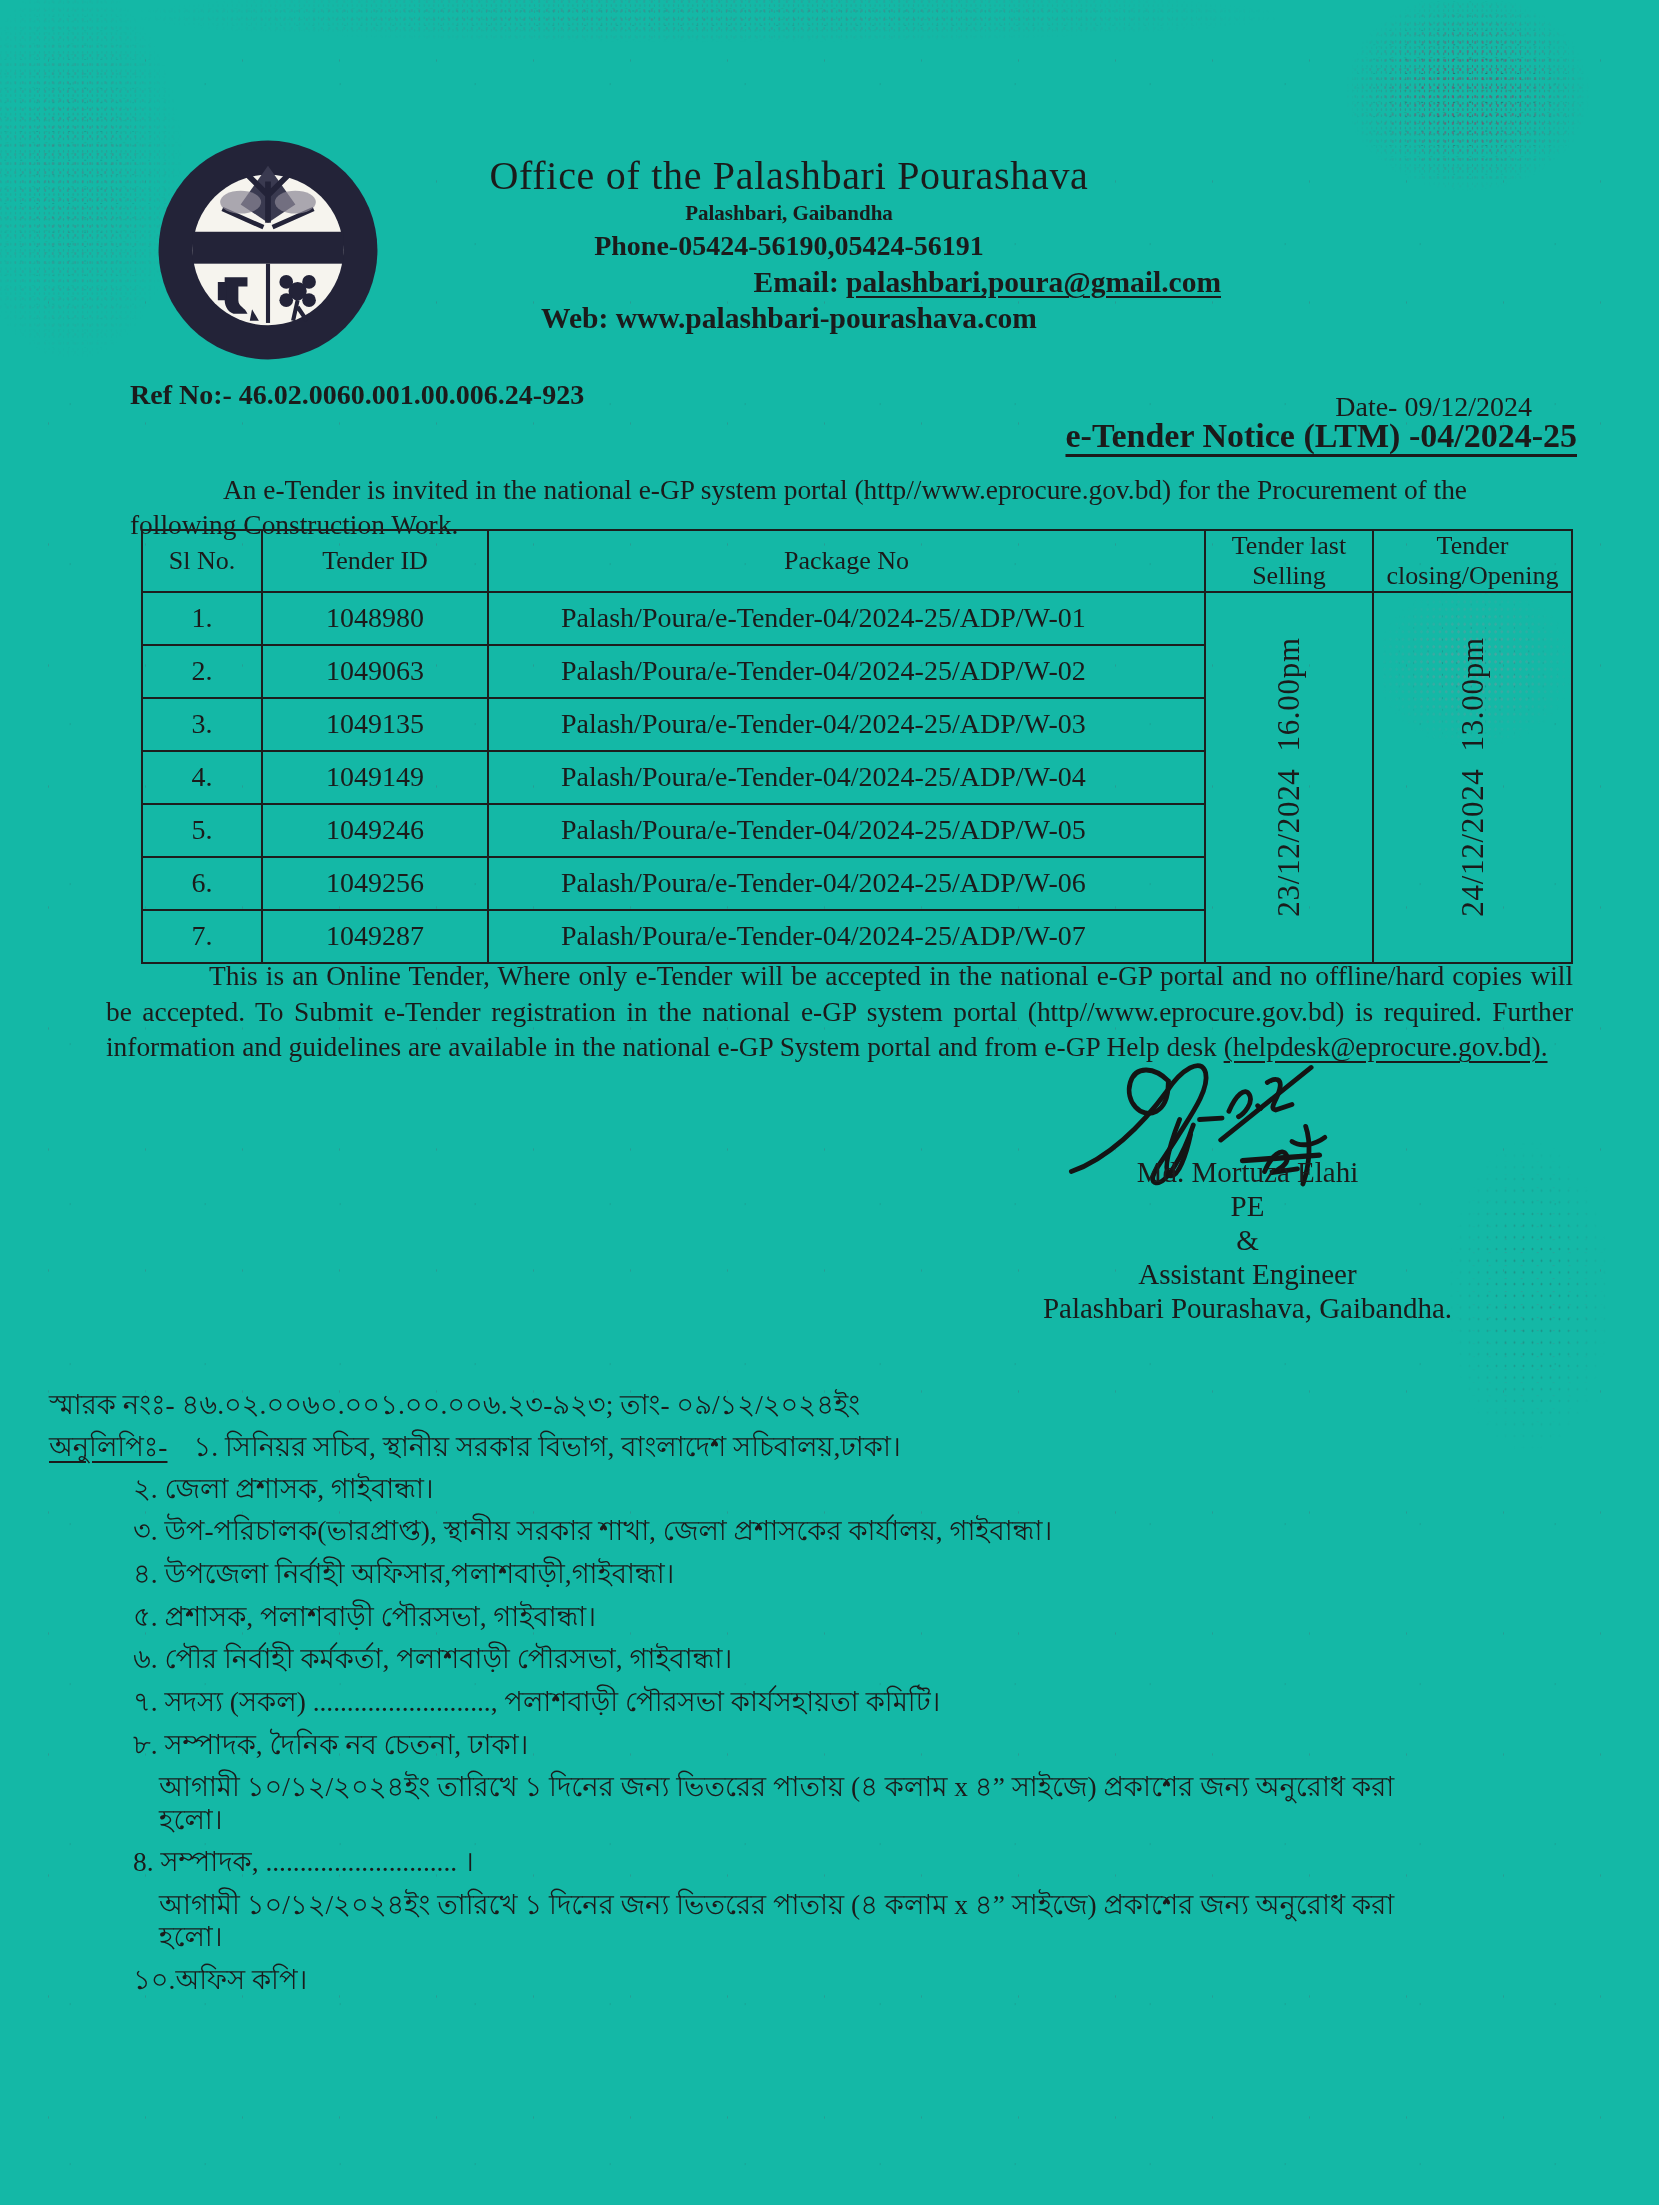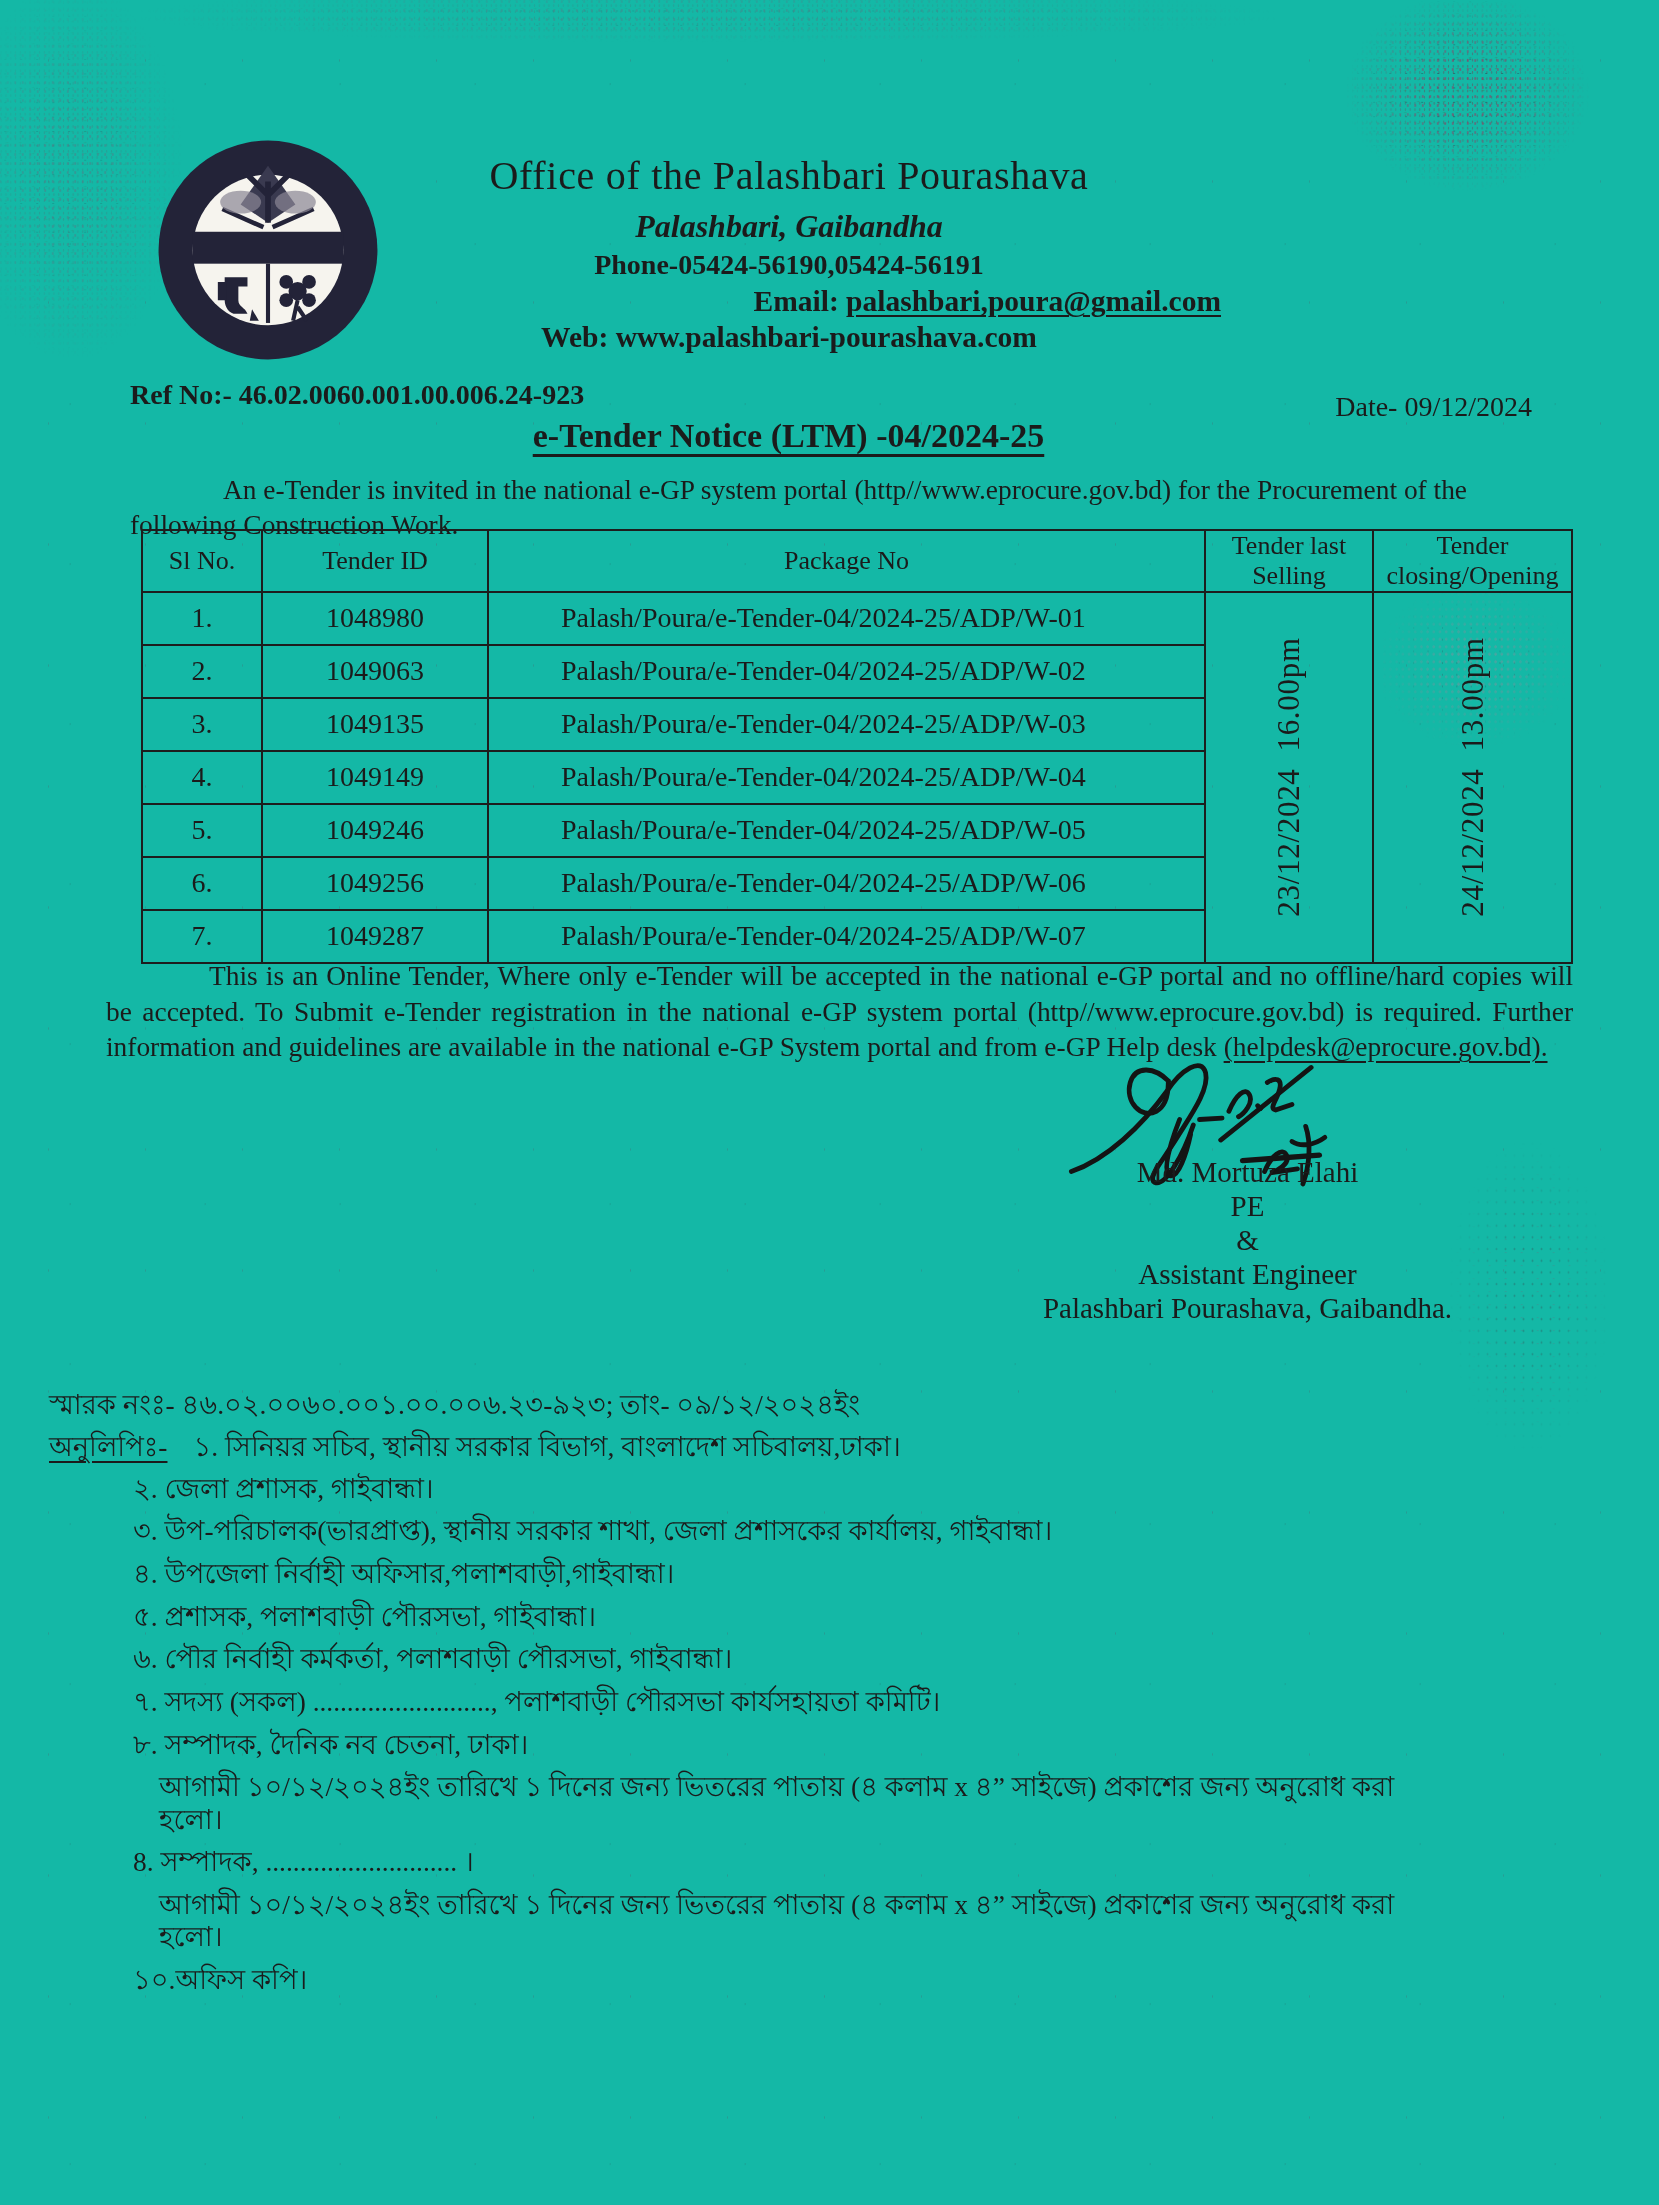--- a/index.html
+++ b/index.html
@@ -37,31 +37,31 @@
   .stain-global{left:0;top:0;width:1659px;height:2205px;opacity:.5;
     background-image:
       radial-gradient(rgba(120,40,70,.35) 0.7px, transparent 1px),
       radial-gradient(rgba(50,50,60,.3) 0.7px, transparent 0.9px);
     background-size:97px 121px,135px 160px;
     -webkit-mask-image:none;mask-image:none;}
   
   .logo{position:absolute;left:154px;top:136px;width:228px;height:228px;}
   .head-block{position:absolute;left:357px;top:152px;width:864px;text-align:center;}
   .org-title{font-size:40px;letter-spacing:0.7px;white-space:nowrap;}
-  .org-address{font-size:32px;font-weight:bold;margin-top:9px;font-style:italic;}
+  .org-address{font-size:21px;font-weight:bold;margin-top:2px;}
   .org-phone{font-size:28px;font-weight:bold;margin-top:4.1px;}
   .org-email{font-size:29.5px;font-weight:bold;margin-top:4.1px;text-align:right;}
   .org-email .u{text-decoration:underline;text-decoration-thickness:2.1px;text-underline-offset:4.1px;}
   .org-web{font-size:29.5px;font-weight:bold;margin-top:3px;}
   
   .ref-row{position:absolute;left:130px;top:379px;width:1402px;display:flex;justify-content:space-between;align-items:flex-start;}
   .ref-no{font-size:28px;font-weight:bold;}
   .date{font-size:28px;margin-top:12.3px;}
   
-  .notice-title{position:absolute;left:0;top:417px;width:1577px;text-align:center;}
+  .notice-title{position:absolute;left:0;top:417px;width:1577px;text-align:right;}
   .notice-title span{font-size:34px;font-weight:bold;text-decoration:underline;text-decoration-thickness:3.4px;text-underline-offset:6.9px;}
   
   .intro-para{position:absolute;left:130px;top:473px;width:1409px;font-size:27.4px;line-height:1.28;text-indent:93px;}
   .body-para{position:absolute;left:106px;top:959px;width:1467px;font-size:27.4px;line-height:1.30;text-align:justify;text-indent:103px;}
   .body-para .u{text-decoration:underline;text-decoration-thickness:2.1px;text-underline-offset:4.8px;}
   
   .tender-table{position:absolute;left:141px;top:529px;border-collapse:collapse;table-layout:fixed;}
   .tender-table th,.tender-table td{border:2.7px solid #1d1d1d;padding:0;vertical-align:middle;}
   .tender-table th{font-size:26px;font-weight:normal;white-space:pre-line;line-height:1.15;height:56px;}
   .tender-table td{font-size:28px;height:51px;text-align:center;}

